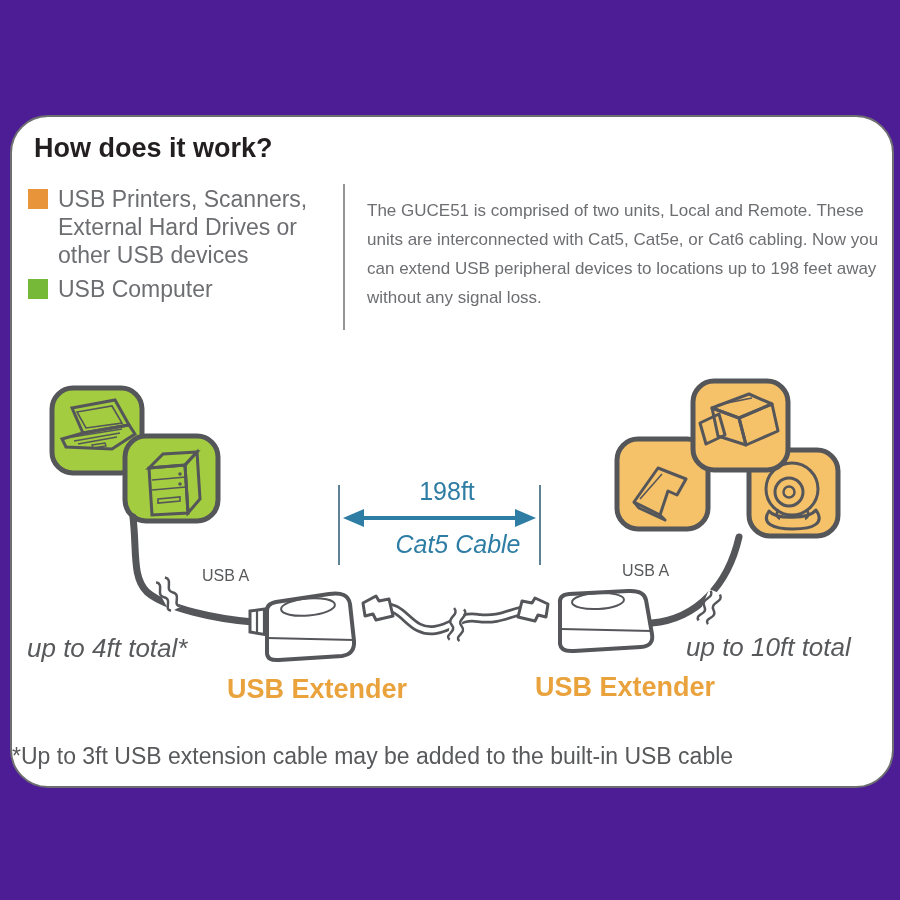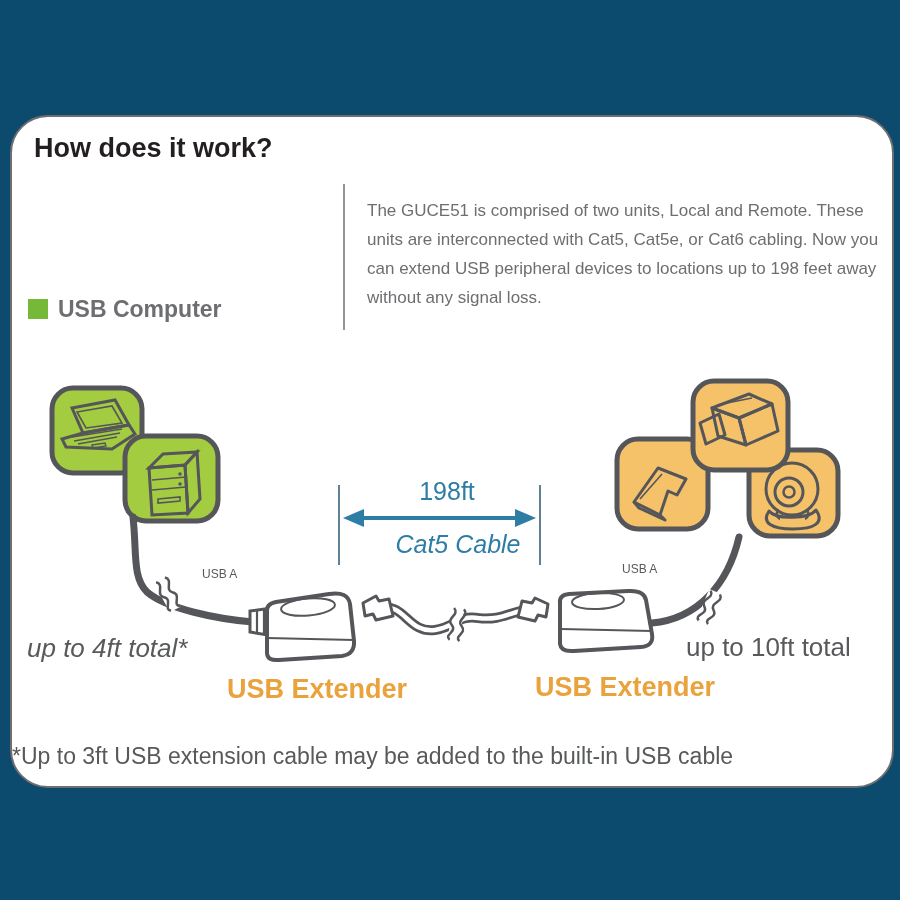--- a/index.html
+++ b/index.html
@@ -1,44 +1,50 @@
 <!DOCTYPE html>
 <html><head>
 <meta charset="utf-8">
 <style>
   html,body{margin:0;padding:0;background:#fff;}
-  .page{position:relative;width:900px;height:900px;background:#0c4a6e;overflow:hidden;
+  .page{position:relative;width:900px;height:900px;background:#4c1d95;overflow:hidden;
         font-family:"Liberation Sans", sans-serif;}
   .frame{position:absolute;left:10px;top:115px;width:880px;height:669px;
          border:2px solid #6d6e71;border-radius:38px;background:#fff;}
   .title{position:absolute;left:22px;top:16px;font-size:27px;font-weight:bold;color:#231f20;}
   .legend-item{position:absolute;display:flex;align-items:flex-start;gap:10px;width:300px;}
   .legend-item .sq{flex:0 0 auto;margin-top:4px;}
   .legend-item .lbl{font-size:23px;line-height:28px;color:#6d6e71;}
   .divider{position:absolute;left:331px;top:67px;height:146px;width:0;border-left:2px solid #939598;}
   .desc{position:absolute;left:355px;top:62px;width:518px;font-size:17px;line-height:29px;color:#6d6e71;}
   .art{position:absolute;left:0;top:0;width:880px;height:669px;pointer-events:none;}
   .tlabel{position:absolute;color:#58595b;}
   .measure-txt{color:#2e7da4;font-weight:500;font-size:25px;text-align:center;}
-  .porttxt{font-size:12px;color:#58595b;}
+  .porttxt{font-size:16px;color:#58595b;}
   .lentxt{font-size:26px;color:#58595b;}
   .exttxt{color:#e9a23c;font-weight:bold;font-size:27px;text-align:right;}
   .footnote{position:absolute;left:0;top:626px;width:100%;text-align:left;
             font-size:23px;color:#58595b;}
 </style>
 </head>
 <body>
 
 <div class="page">
   <div class="frame">
 
     <div class="title">How does it work?</div>
 
+    <div class="legend-item" style="left:16px;top:68px;">
+      <svg class="sq" width="20" height="20">
+        <rect x="0" y="0" width="20" height="20" fill="#e8943a"></rect>
+      </svg>
+      <span class="lbl">USB Printers, Scanners, External Hard Drives or other USB devices</span>
+    </div>
 
-    <div class="legend-item" style="left:16px;top:178px;font-weight:bold;">
+    <div class="legend-item" style="left:16px;top:158px;">
       <svg class="sq" width="20" height="20">
         <rect x="0" y="0" width="20" height="20" fill="#76b837"></rect>
       </svg>
       <span class="lbl">USB Computer</span>
     </div>
 
     <div class="divider"></div>
 
     <p class="desc">The GUCE51 is comprised of two units, Local and Remote. These units are interconnected with Cat5, Cat5e, or Cat6 cabling. Now you can extend USB peripheral devices to locations up to 198 feet away without any signal loss.</p>
 
@@ -134,20 +140,20 @@
       </g>
     </svg>
 
     <div class="tlabel measure-txt" style="left:327px;top:360px;width:216px;">198ft</div>
     <div class="tlabel measure-txt" style="left:327px;top:413px;width:238px;font-style:italic;">Cat5 Cable</div>
 
     <div class="tlabel porttxt" style="left:190px;top:450px;">USB A</div>
     <div class="tlabel porttxt" style="left:610px;top:445px;">USB A</div>
 
     <div class="tlabel lentxt" style="left:15px;top:516px;font-style:italic;">up to 4ft total*</div>
-    <div class="tlabel lentxt" style="left:674px;top:515px;">up to 10ft total</div>
+    <div class="tlabel lentxt" style="left:674px;top:515px;font-style:italic;">up to 10ft total</div>
 
     <div class="tlabel exttxt" style="left:175px;top:557px;width:220px;">USB Extender</div>
     <div class="tlabel exttxt" style="left:483px;top:555px;width:220px;">USB Extender</div>
 
     <div class="footnote">*Up to 3ft USB extension cable may be added to the built-in USB cable</div>
   </div>
 </div>
 
 </body></html>

